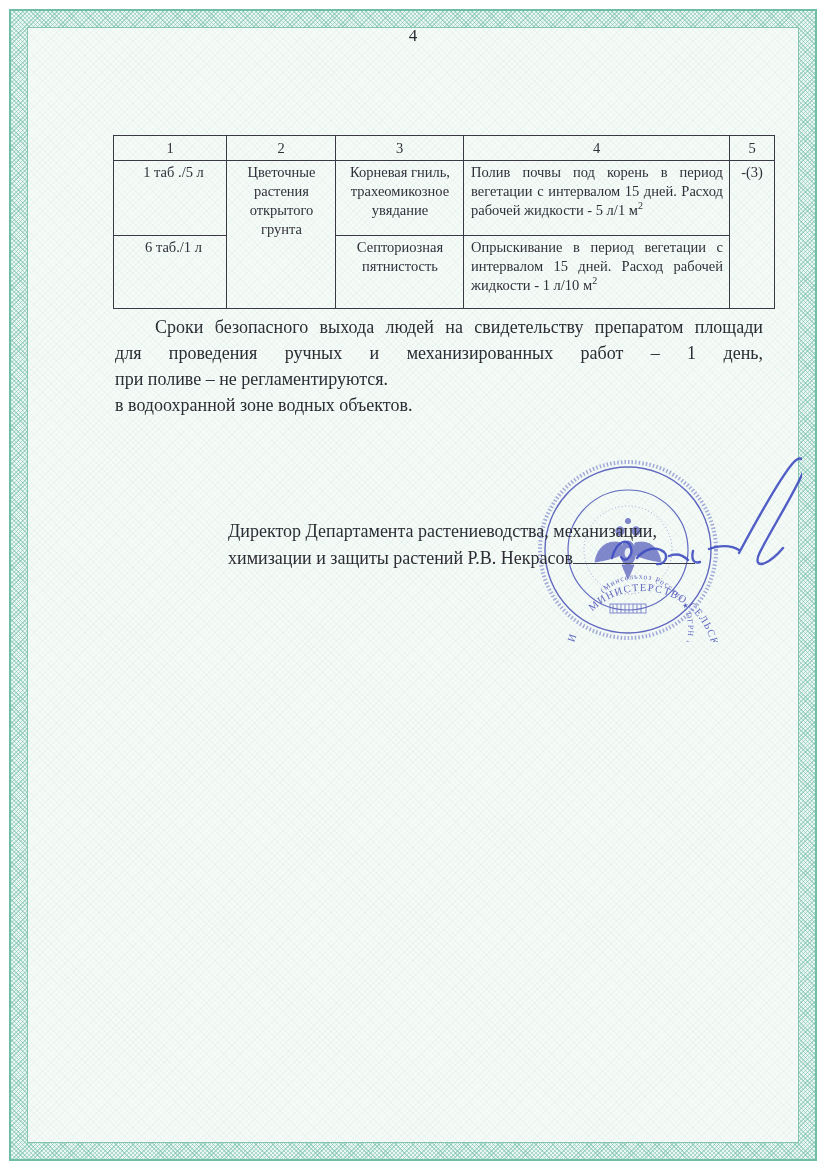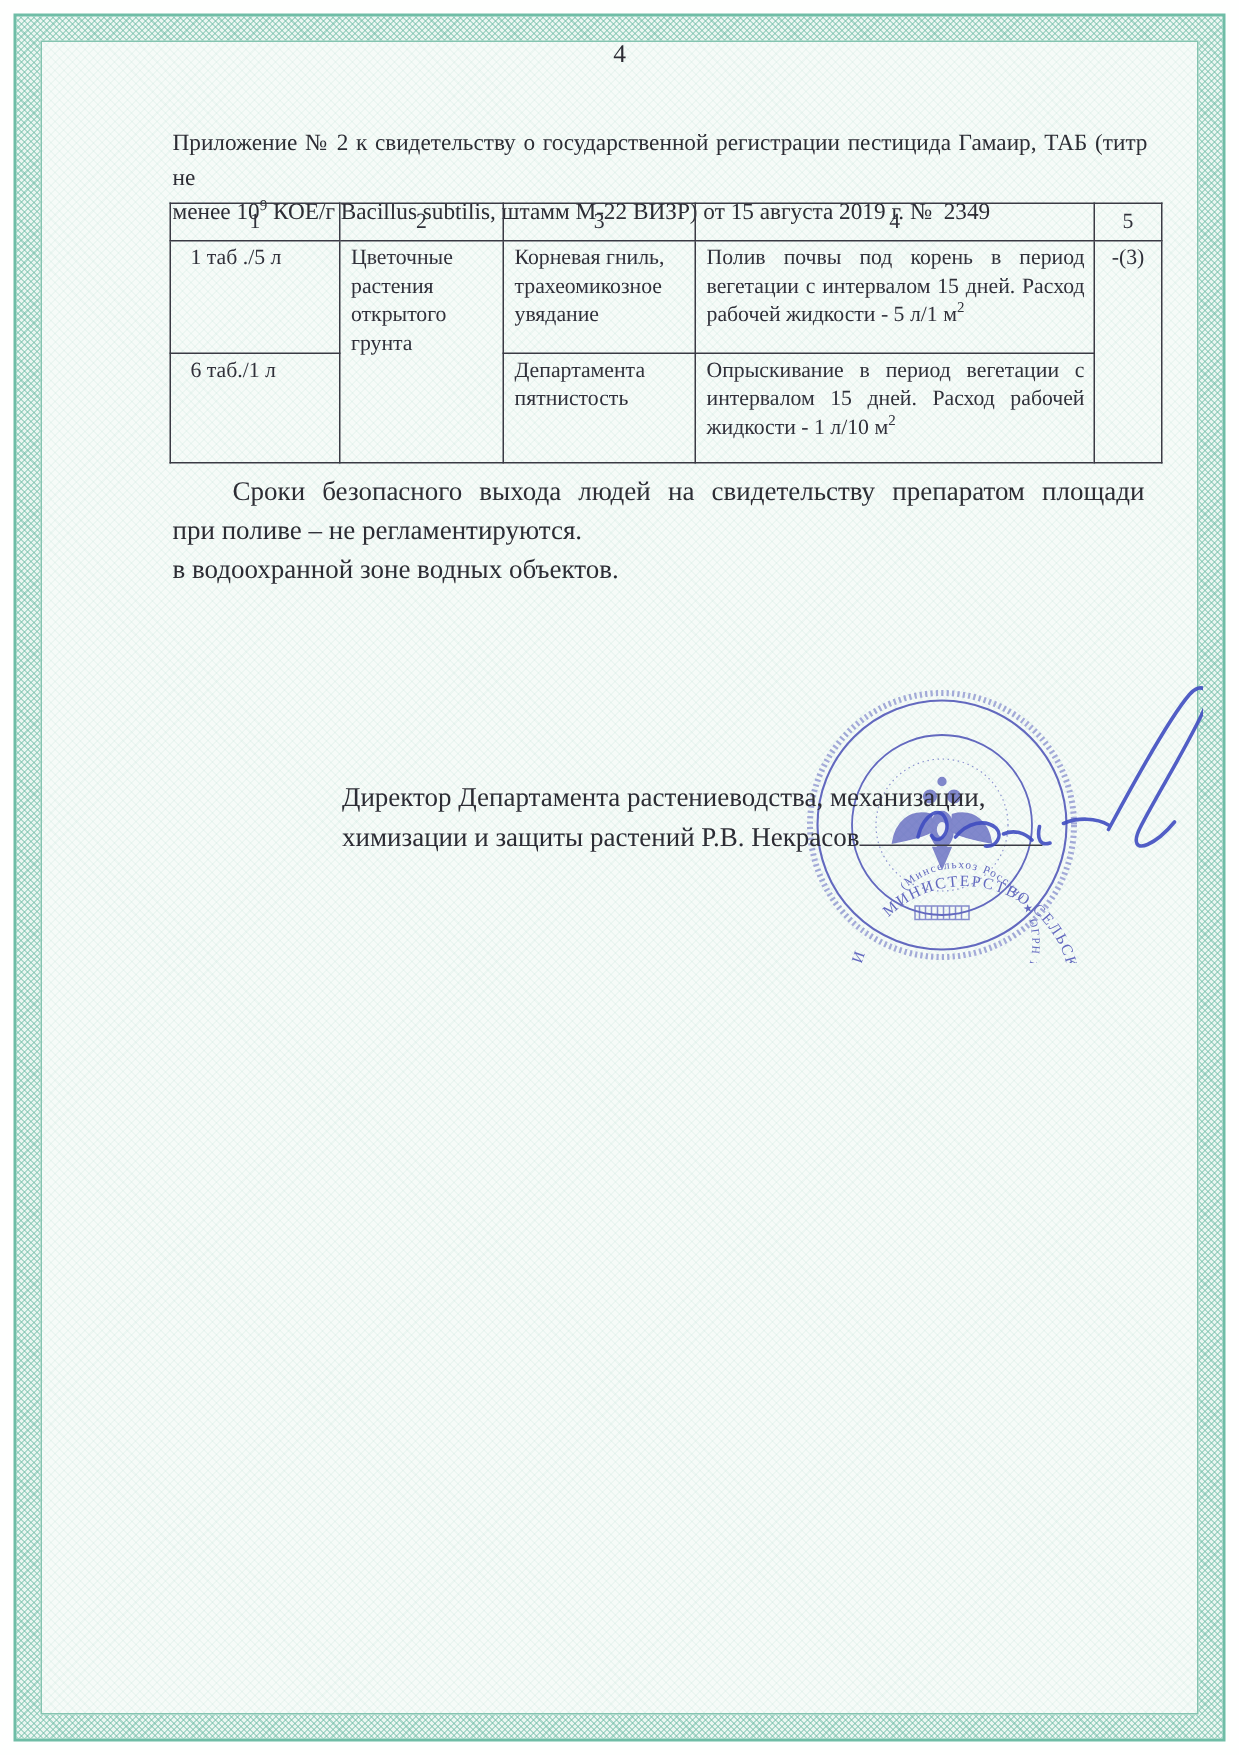--- a/index.html
+++ b/index.html
@@ -27,21 +27,21 @@
   .hdr{position:absolute; left:115px; top:84px; width:650px; font-size:15.5px;
     line-height:23px; z-index:3;}
   .j{text-align:justify; text-align-last:justify;}
   .left{text-align:left;}
   .pre{white-space:pre-wrap;}
   sup{font-size:10px; line-height:0;}
   
   .reg-table{position:absolute; left:113px; top:135px; width:661px; border-collapse:collapse;
     font-size:14.5px; line-height:19px; z-index:3; table-layout:fixed; color:#30303a;}
   .reg-table td{border:1.5px solid #3a3a44; vertical-align:top; padding:2px 6px 2px 7px;
-    overflow:hidden;}
+    overflow:hidden;text-align:center;}
   .reg-table td.hd{text-align:center; vertical-align:middle; height:22px; padding:1px;}
   .reg-table td.just{text-align:justify;}
   .reg-table td.ctr{text-align:center; padding-left:2px; padding-right:2px;}
   .rh1 td{height:70px;}
   .rh2 td{height:68px;}
   
   .body-text{position:absolute; left:115px; top:314px; width:648px; font-size:18px;
     line-height:26px; z-index:3;}
   .ind{text-indent:40px;}
   
@@ -58,24 +58,20 @@
 <body>
 
 <div class="page">
 
   <div class="frame-band"></div>
   <div class="frame-outerline"></div>
   <div class="frame-paper"></div>
 
   <div class="page-number">4</div>
 
-  <div class="hdr">
-    <div class="j">Приложение № 2 к свидетельству о государственной регистрации пестицида Гамаир, ТАБ (титр не</div>
-    <div class="left"><span class="pre">менее 10</span><sup>9</sup><span class="pre"> КОЕ/г Bacillus subtilis, штамм М-22 ВИЗР) от 15 августа 2019 г. №&nbsp; 2349</span></div>
-  </div>
 
   <table class="reg-table">
     <colgroup>
       <col style="width:113px">
         <col style="width:109px">
         <col style="width:128px">
       <col style="width:266px">
         <col style="width:45px">
     </colgroup>
     <tbody>
@@ -88,28 +84,29 @@
     </tr>
     <tr class="rh1">
       <td style="padding-left:13px">1 таб ./5 л</td>
       <td rowspan="2">Цветочные растения открытого грунта</td>
       <td>Корневая гниль, трахеомикозное увядание</td>
       <td class="just"><span>Полив почвы под корень в период вегетации с интервалом 15 дней. Расход рабочей жидкости - 5 л/1 м</span><sup>2</sup></td>
       <td rowspan="2" class="ctr">-(3)</td>
     </tr>
     <tr class="rh2">
       <td style="padding-left:13px">6 таб./1 л</td>
-      <td>Департамента пятнистость</td>
+      <td>Септориозная пятнистость</td>
       <td class="just"><span>Опрыскивание в период вегетации с интервалом 15 дней. Расход рабочей жидкости - 1 л/10 м</span><sup>2</sup></td>
     </tr>
   </tbody>
     </table>
 
   <div class="body-text">
     <div class="j ind">Сроки безопасного выхода людей на свидетельству препаратом площади</div>
+    <div class="j">для проведения ручных и механизированных работ – 1 день,</div>
     <div class="left">при поливе – не регламентируются.</div>
     <div class="left">в водоохранной зоне водных объектов.</div>
   </div>
 
   <svg class="stamp" viewBox="0 0 184 184">
     <defs>
       <path id="ringPath" d="M 56.5,153.5 A 71,71 0 1 1 56.4,153.6"></path>
       <path id="innerPath" d="M 67,135.3 A 50,50 0 1 1 66.9,135.4"></path>
     </defs>
     <g stroke="#4f55b8" fill="none">

